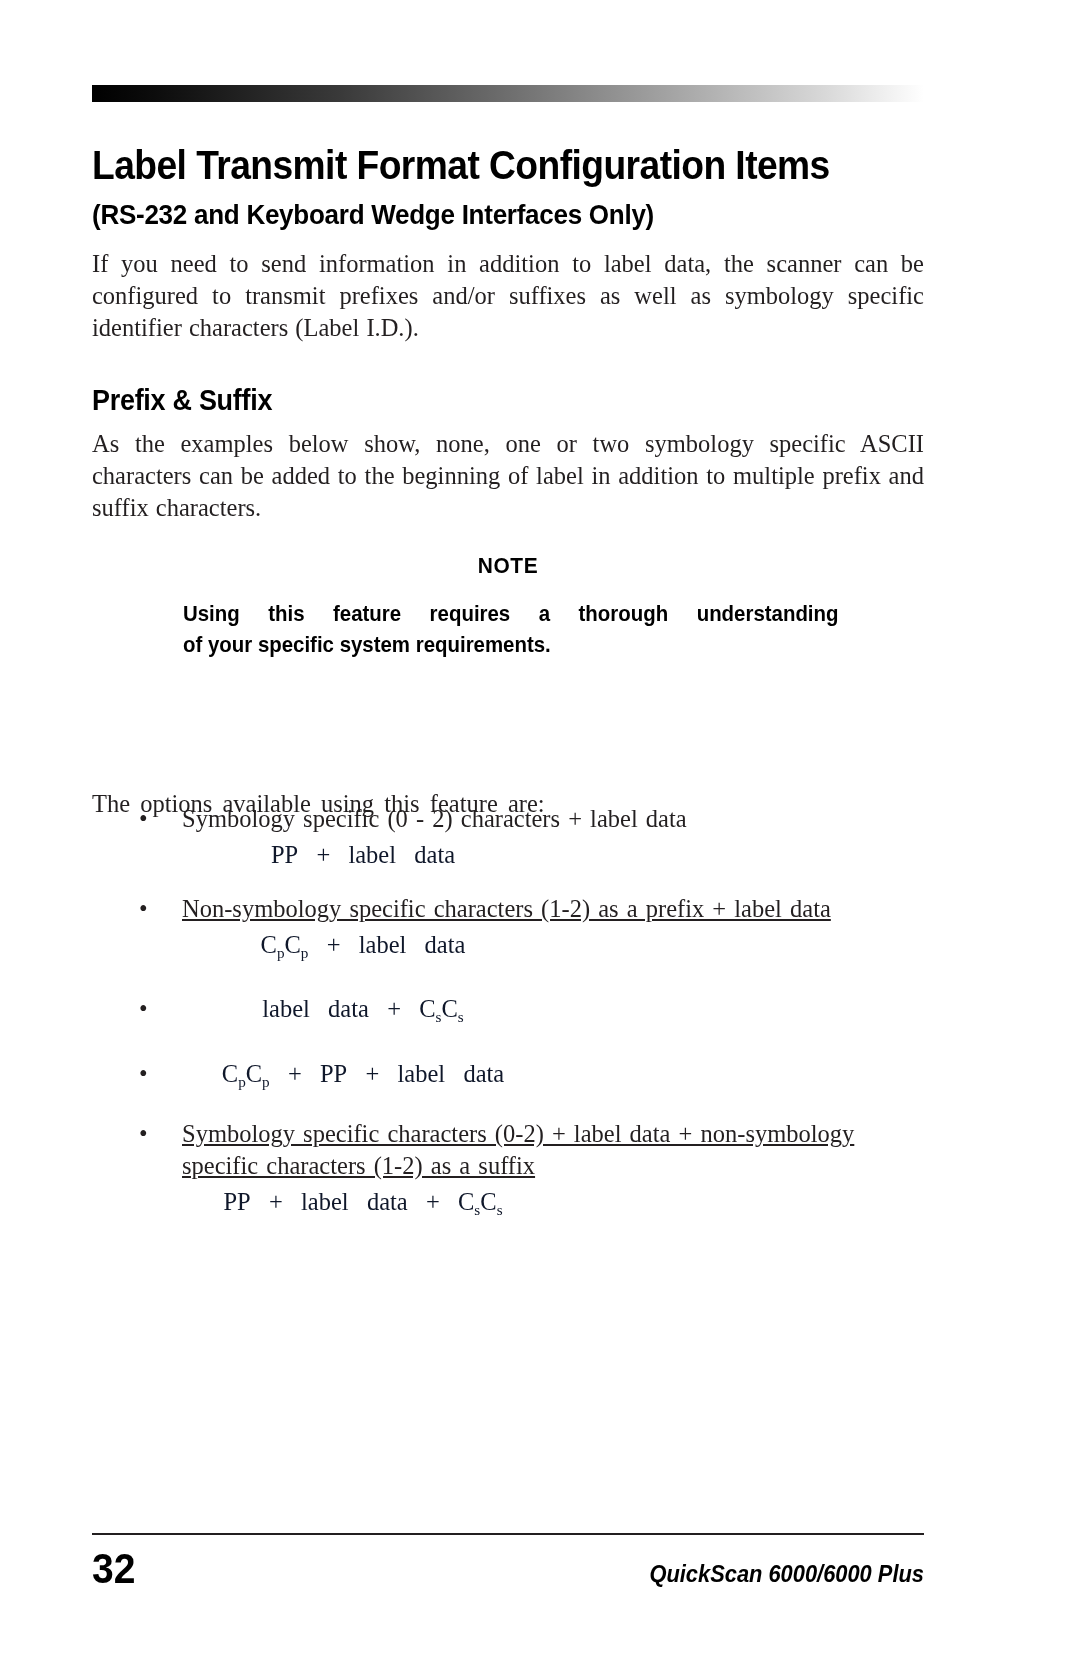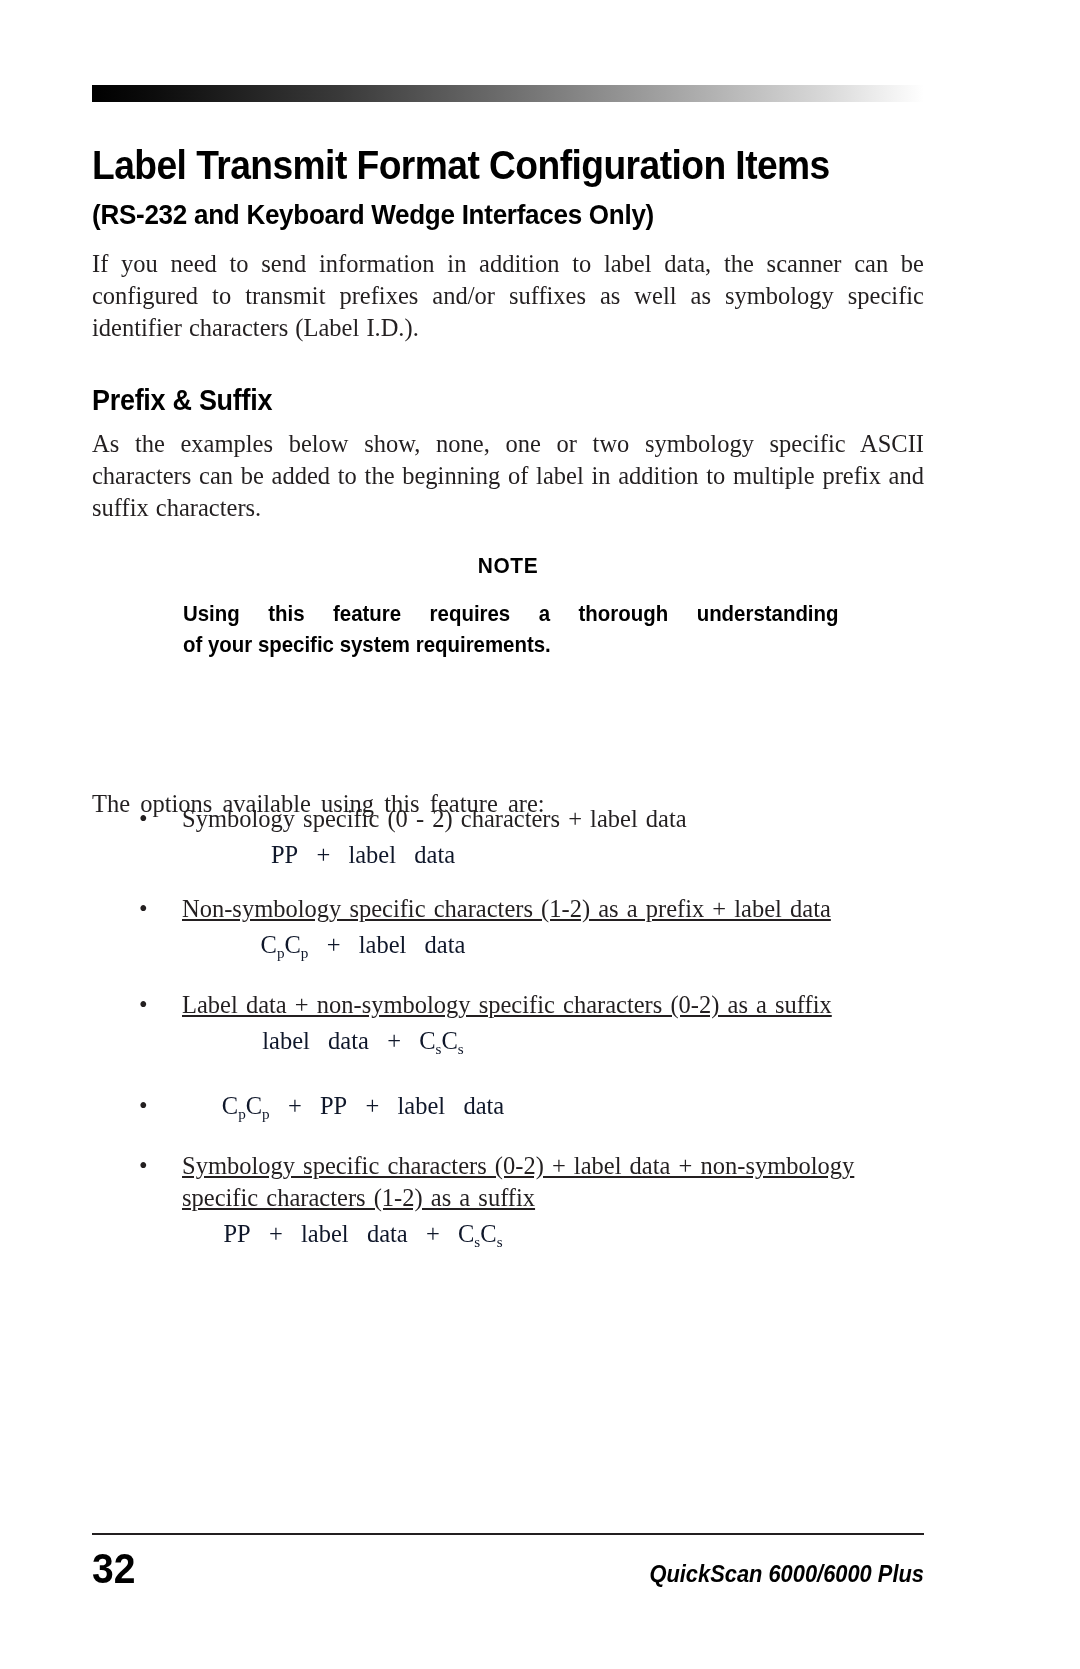--- a/index.html
+++ b/index.html
@@ -273,21 +273,20 @@
         <span class="bullet-dot">•</span>
         <span class="bullet-text justified">Non-symbology specific characters (1-2) as a prefix + label data</span>
       </div>
       <div class="formula">C<sub>p</sub>C<sub>p</sub>&nbsp; + &nbsp;label&nbsp; data</div>
       <div class="sp-md"></div>
     </div>
 
     <div class="bullet-item">
       <div class="bullet-row">
         <span class="bullet-dot">•</span>
-        <span class="bullet-text justified">Label data + non-symbology specific characters (0-2) as a suffix</span>
       </div>
       <div class="formula">label&nbsp; data&nbsp; + &nbsp;C<sub>s</sub>C<sub>s</sub></div>
       <div class="sp-md"></div>
     </div>
 
     <div class="bullet-item">
       <div class="bullet-row">
         <span class="bullet-dot">•</span>
       </div>
       <div class="formula">C<sub>p</sub>C<sub>p</sub>&nbsp; + &nbsp;PP&nbsp; + &nbsp;label&nbsp; data</div>

